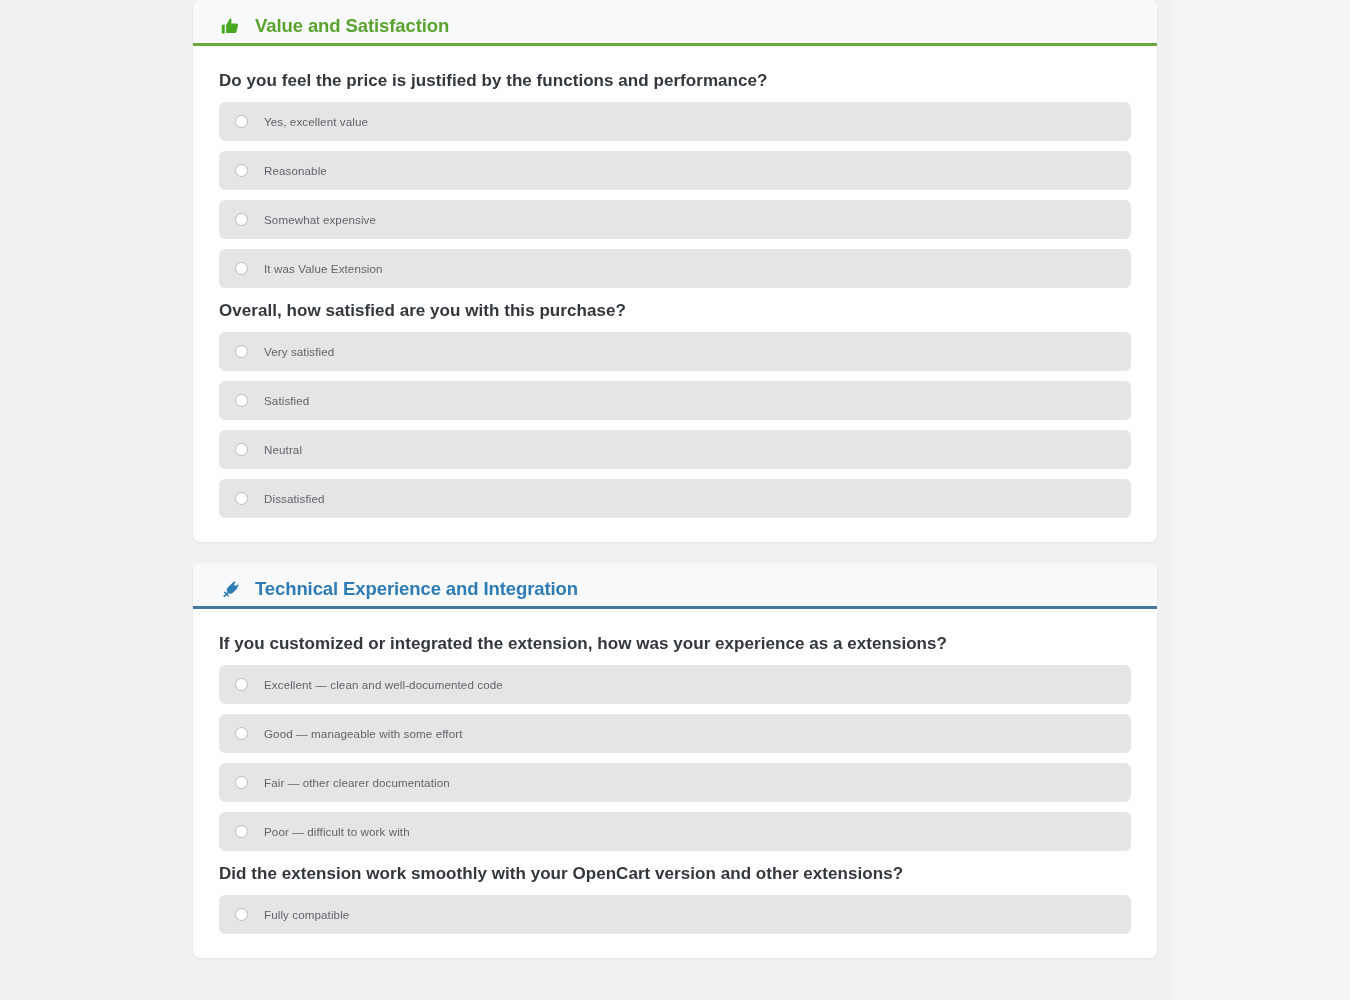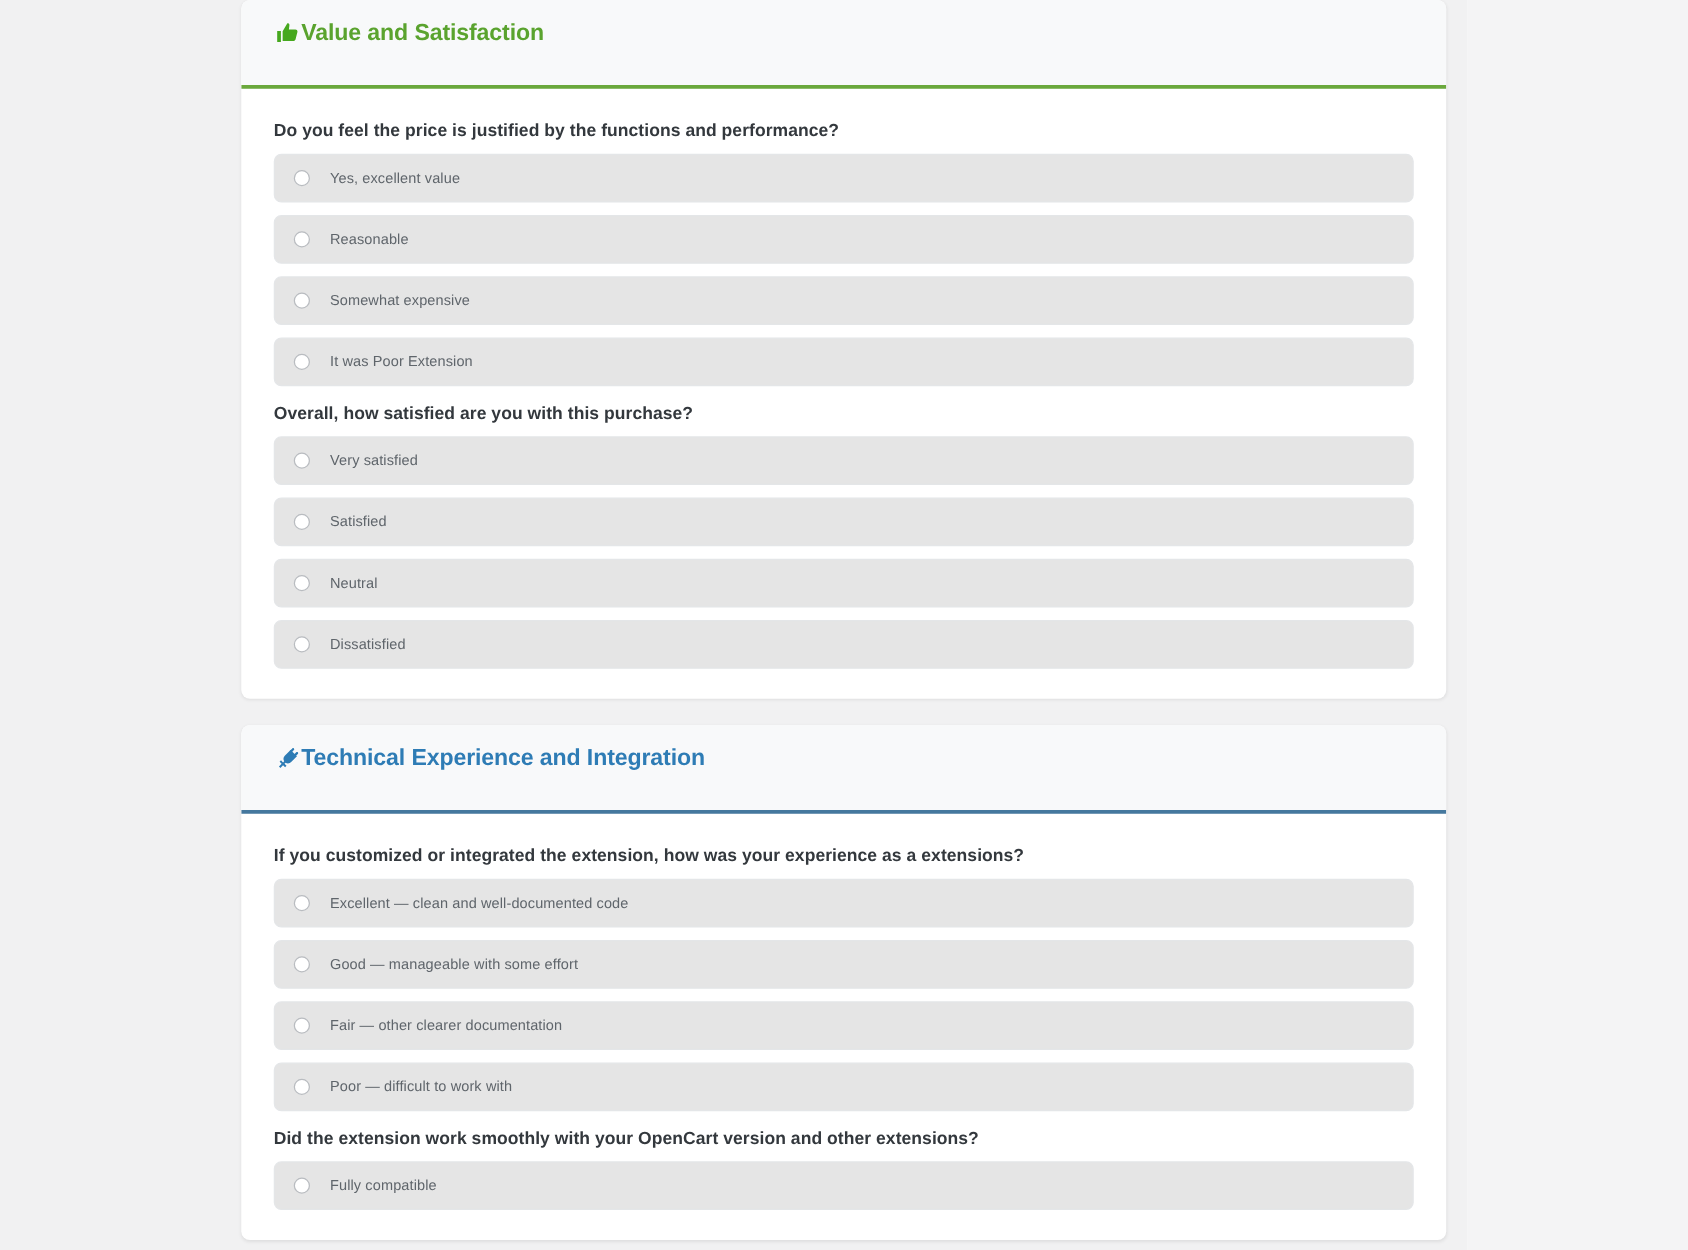--- a/index.html
+++ b/index.html
@@ -36,42 +36,43 @@
   }
   .card {
     background: #ffffff;
     border-radius: 7px;
     box-shadow: 0 1px 3px rgba(0,0,0,0.08);
     overflow: hidden;
     margin-bottom: 21px;
   }
   .card-header {
     background: #f8f9fa;
-    padding: 15px 26px 31px 26px;
+    padding: 15px 26px 6px 26px;
     display: flex;
     align-items: center;
+    gap: 14px;
   }
   .card-header.green { border-bottom: 3px solid #6aa83c; }
   .card-header.blue  { border-bottom: 3px solid #45789e; text-align: center; }
   .card-header .hdr-icon {
     display: flex; align-items: center; justify-content: center;
     width: 22px; height: 22px; flex: 0 0 22px;
   }
   .card-header h2 {
     font-size: 18.5px;
     font-weight: bold;
     letter-spacing: -0.1px;
   }
   .card-header.green h2 { color: #5aa32e; }
   .card-header.blue  h2 { color: #2e7cb5; }
 
   .card-body { padding: 18px 26px 24px 26px; }
 
   .q-label {
-    font-size: 14px;
+    font-size: 17px;
     font-weight: bold;
     color: #33383d;
     margin: 7px 0 11px 0;
     letter-spacing: 0.05px;
   }
   .q-block + .q-block { margin-top: 13px; }
 
   .opt {
     display: flex;
     align-items: center;
@@ -124,21 +125,21 @@
             <label class="opt">
               <span class="radio"></span>
               <span class="opt-label">Reasonable</span>
             </label>
             <label class="opt">
               <span class="radio"></span>
               <span class="opt-label">Somewhat expensive</span>
             </label>
             <label class="opt">
               <span class="radio"></span>
-              <span class="opt-label">It was Poor Extension</span>
+              <span class="opt-label">It was Value Extension</span>
             </label>
           </div>
           <div class="q-block">
             <div class="q-label">Overall, how satisfied are you with this purchase?</div>
             <label class="opt">
               <span class="radio"></span>
               <span class="opt-label">Very satisfied</span>
             </label>
             <label class="opt">
               <span class="radio"></span>

